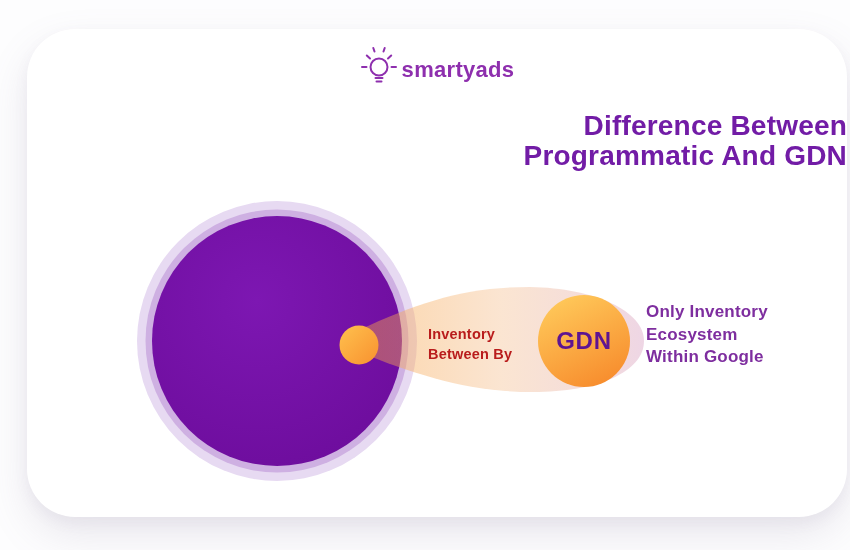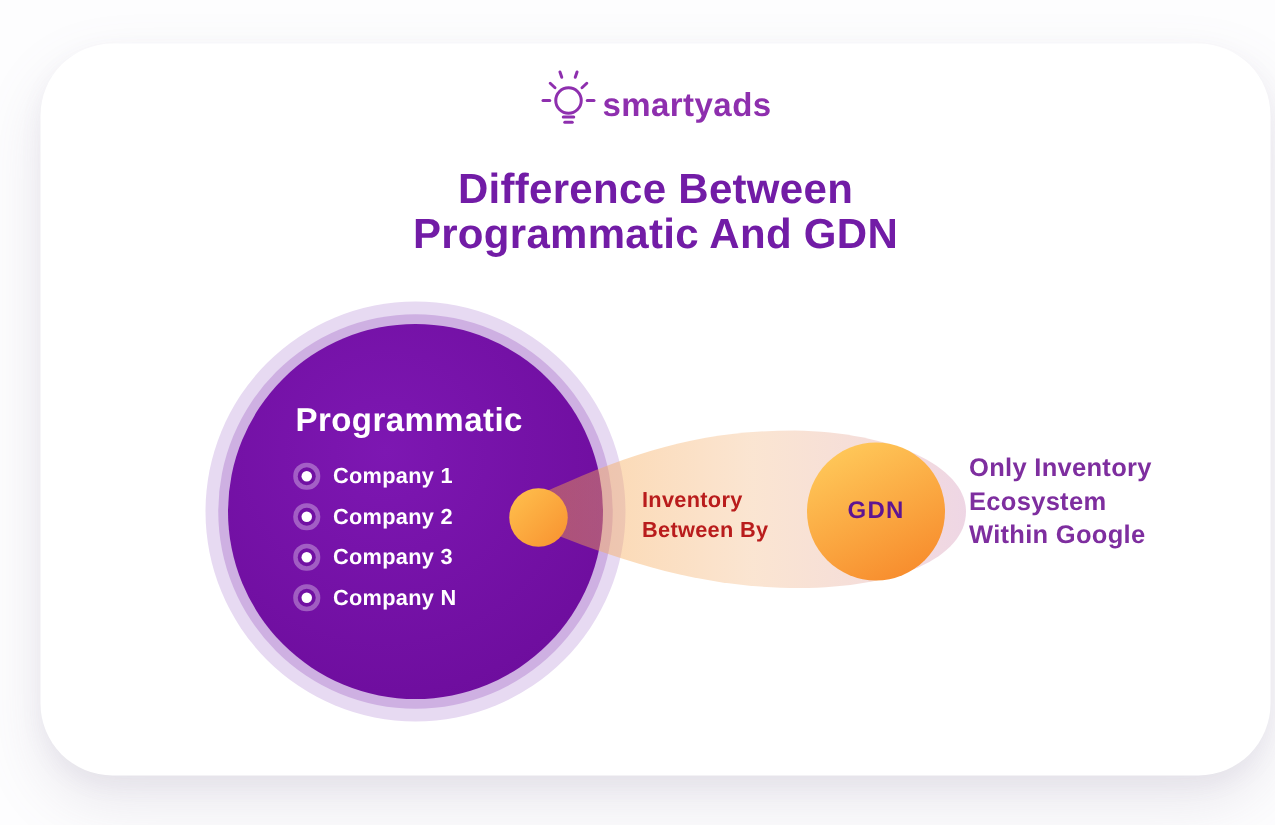--- a/index.html
+++ b/index.html
@@ -38,21 +38,21 @@
     font-size: 22px;
     font-weight: 600;
     letter-spacing: 0.3px;
     margin-top: 4px;
   }
   .title {
     position: absolute;
     top: 82px;
     left: 0;
     width: 100%;
-    text-align: center;
+    text-align: right;
     color: #721CA6;
     font-size: 28px;
     line-height: 30px;
     font-weight: 700;
     letter-spacing: 0.2px;
   }
   .title span { display: block; }
   .diagram-svg {
     position: absolute;
     left: 0;
@@ -103,21 +103,21 @@
     font-weight: 700;
     letter-spacing: 0.2px;
   }
   .connector-label span { display: block; }
   .gdn-label {
     position: absolute;
     left: 557px;
     top: 312px;
     transform: translate(-50%, -50%);
     color: #5E1492;
-    font-size: 16px;
+    font-size: 24px;
     font-weight: 800;
     letter-spacing: 0.8px;
   }
   .gdn-caption {
     position: absolute;
     left: 619px;
     top: 272px;
     color: #7E2E9F;
     font-size: 17px;
     line-height: 22.5px;
@@ -185,41 +185,20 @@
       </svg>
     </span>
     <span class="brand-name">smartyads</span>
   </div>
 
   <div class="title">
     <span>Difference Between</span>
     <span>Programmatic And GDN</span>
   </div>
 
-  <div class="prog">
-    <div class="prog-title">Programmatic</div>
-    <ul>
-      <li>
-        <span class="bullet"></span>
-        <span>Company 1</span>
-      </li>
-      <li>
-        <span class="bullet"></span>
-        <span>Company 2</span>
-      </li>
-      <li>
-        <span class="bullet"></span>
-        <span>Company 3</span>
-      </li>
-      <li>
-        <span class="bullet"></span>
-        <span>Company N</span>
-      </li>
-    </ul>
-  </div>
 
   <div class="connector-label">
     <span>Inventory</span>
     <span>Between By</span>
   </div>
 
   <div class="gdn-label">GDN</div>
 
   <div class="gdn-caption">
     <span>Only Inventory</span>

